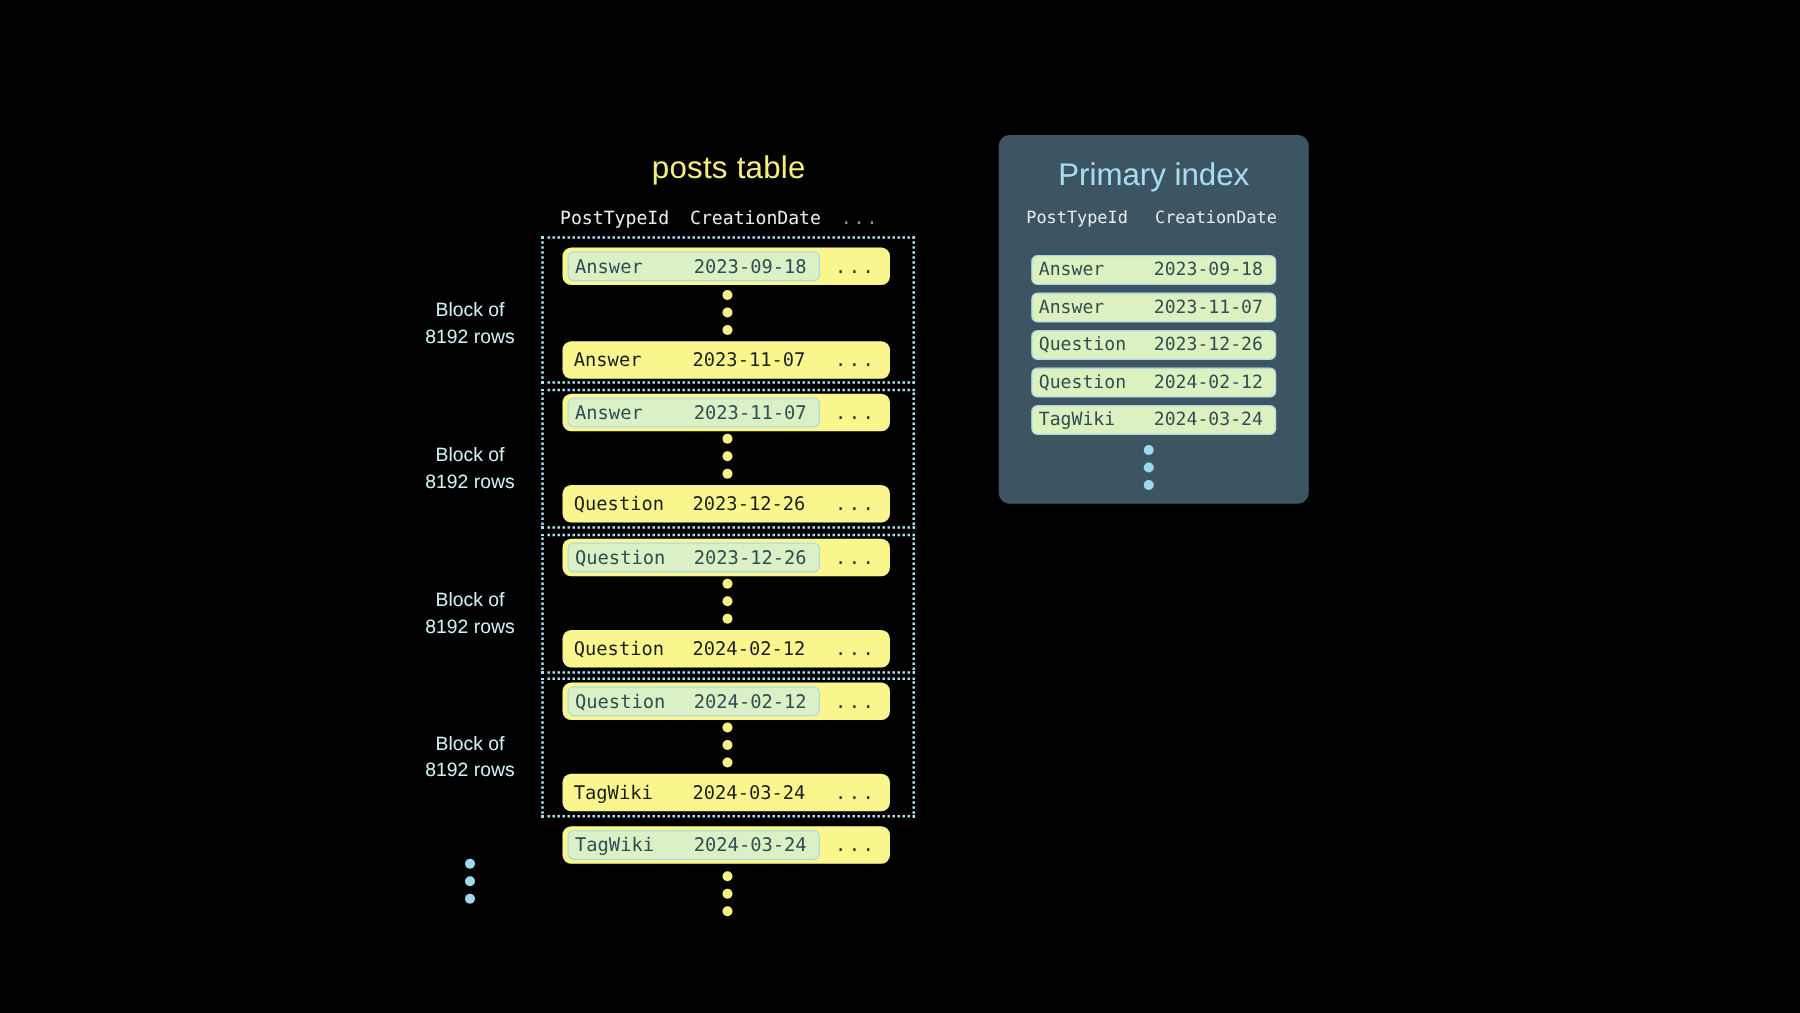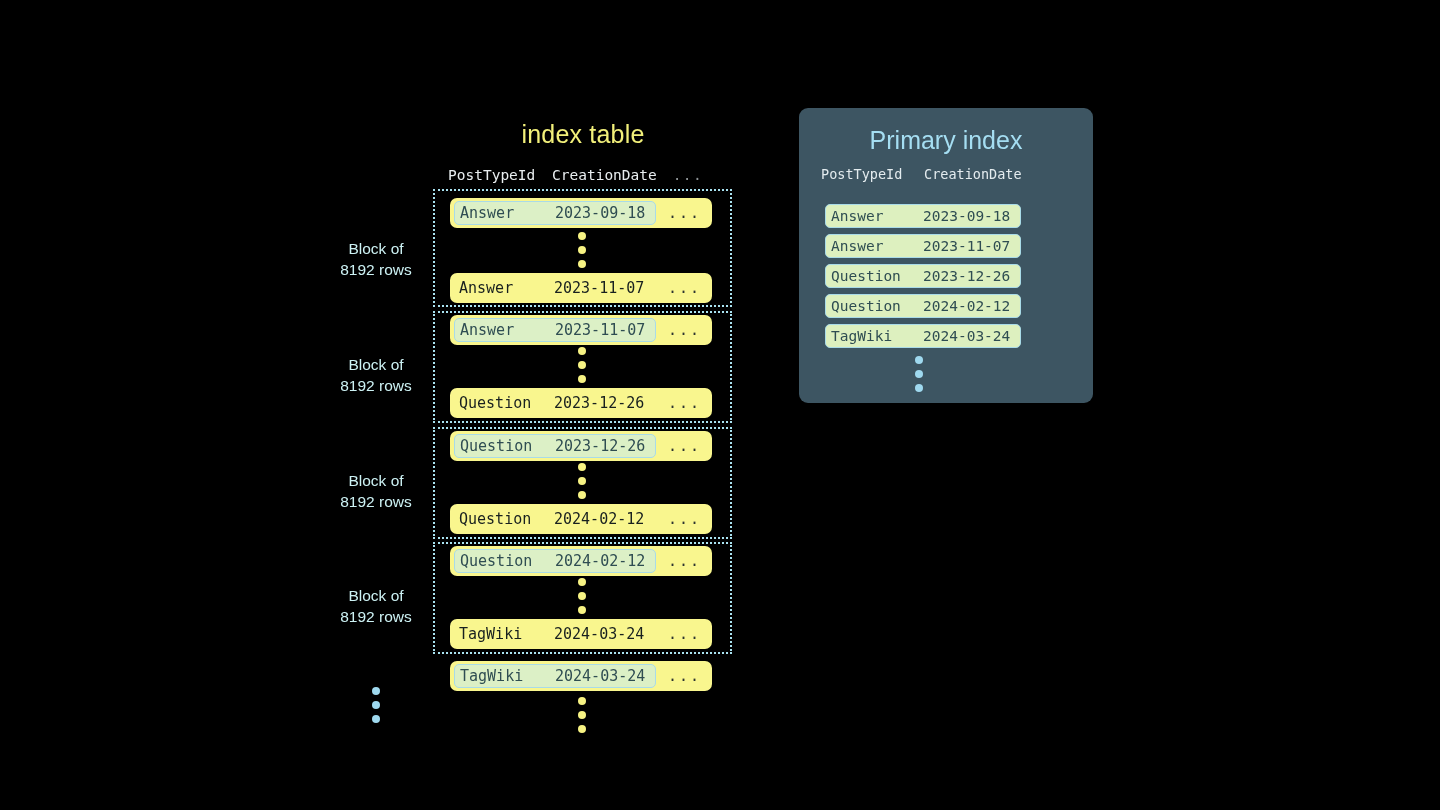--- a/index.html
+++ b/index.html
@@ -143,21 +143,21 @@
     border-radius: 50%;
     background: #f7f383;
   }
   .vdots.blue span { background: #9fd9ef; }
 
   
   .index-panel {
     position: absolute;
     left: 799px;
     top: 108px;
-    width: 294px;
+    width: 248px;
     height: 295px;
     background: #3d5562;
     border-radius: 9px;
   }
   .index-title {
     position: absolute;
     left: 0;
     top: 18px;
     width: 100%;
     text-align: center;
@@ -202,21 +202,21 @@
   .index-row .cell-date {
     width: 95px;
     white-space: nowrap;
   }
 </style>
 </head>
 <body>
 
 <div class="stage">
 
-  <div class="posts-title">index table</div>
+  <div class="posts-title">posts table</div>
 
   <div class="posts-header">
     <span class="h-type">PostTypeId</span>
     <span class="h-date">CreationDate</span>
     <span class="h-dots">...</span>
   </div>
 
   <div class="block" style="left:433px; top:189px; width:299px; height:118px;"></div>
   <div class="block-label" style="left:301px; top:238px;">
     <span>Block of</span><br>

